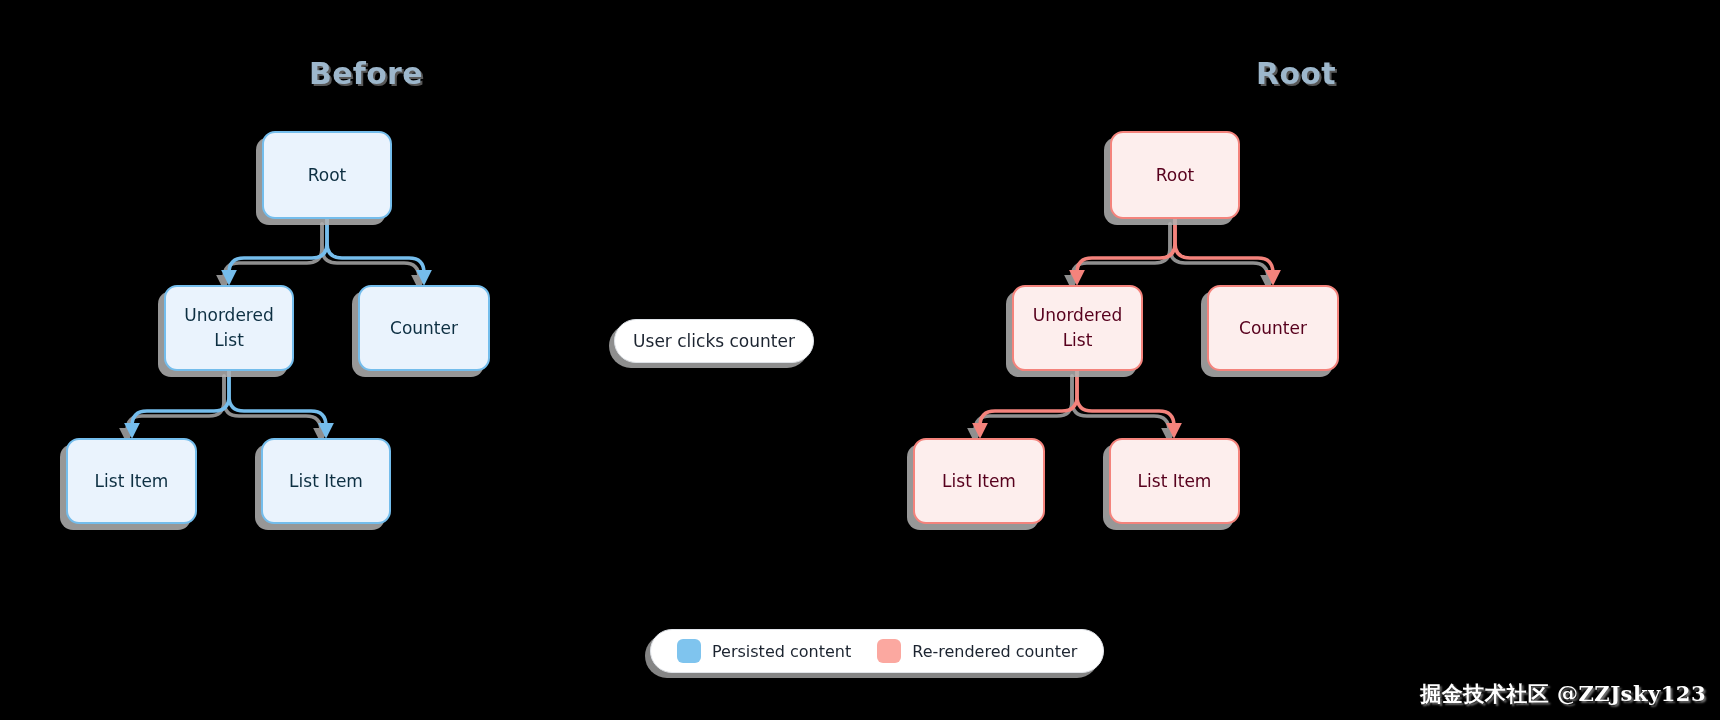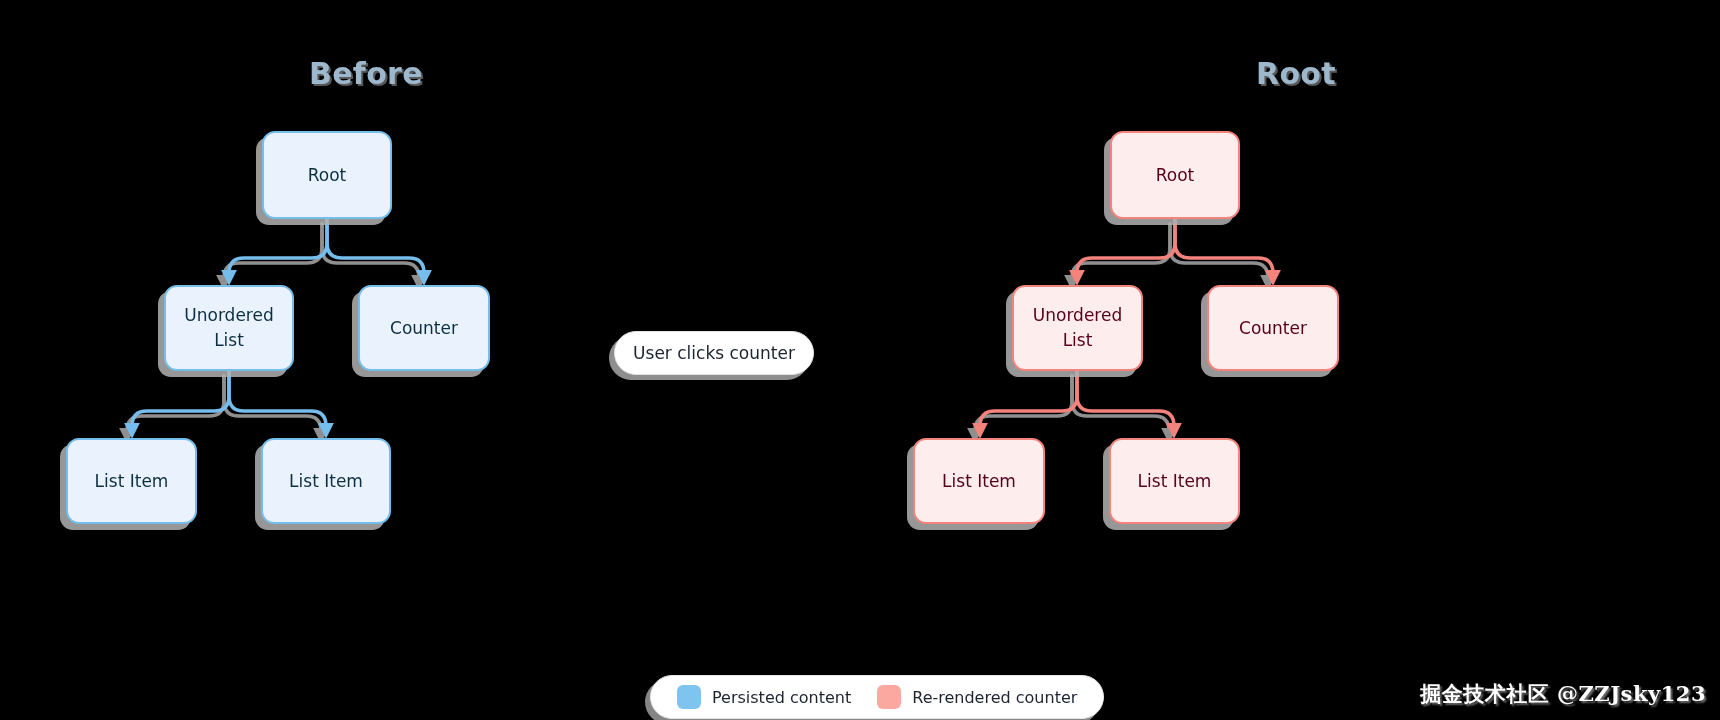--- a/index.html
+++ b/index.html
@@ -60,21 +60,21 @@
   .node.red {
     background: #fdeeed;
     border-color: #f4837c;
     color: #57001d;
   }
 
   
   #event-pill {
     position: absolute;
     left: 614px;
-    top: 331px;
+    top: 319px;
     width: 200px;
     height: 44px;
     box-sizing: border-box;
     background: #ffffff;
     border: 1px solid #dfe3e8;
     border-radius: 22px;
     display: flex;
     align-items: center;
     justify-content: center;
     font-size: 17px;
@@ -91,21 +91,20 @@
     height: 44px;
     box-sizing: border-box;
     background: #ffffff;
     border: 1px solid #e2e5ea;
     border-radius: 22px;
     display: flex;
     align-items: center;
     gap: 26px;
     padding: 0 26px;
     box-shadow: -5px 5px 0 0 rgba(178,178,178,0.75);
-    margin-top: 46px;
   }
   .legend-item {
     display: flex;
     align-items: center;
     gap: 11px;
     font-size: 16px;
     color: #1c2430;
     white-space: nowrap;
   }
   .legend-swatch {

